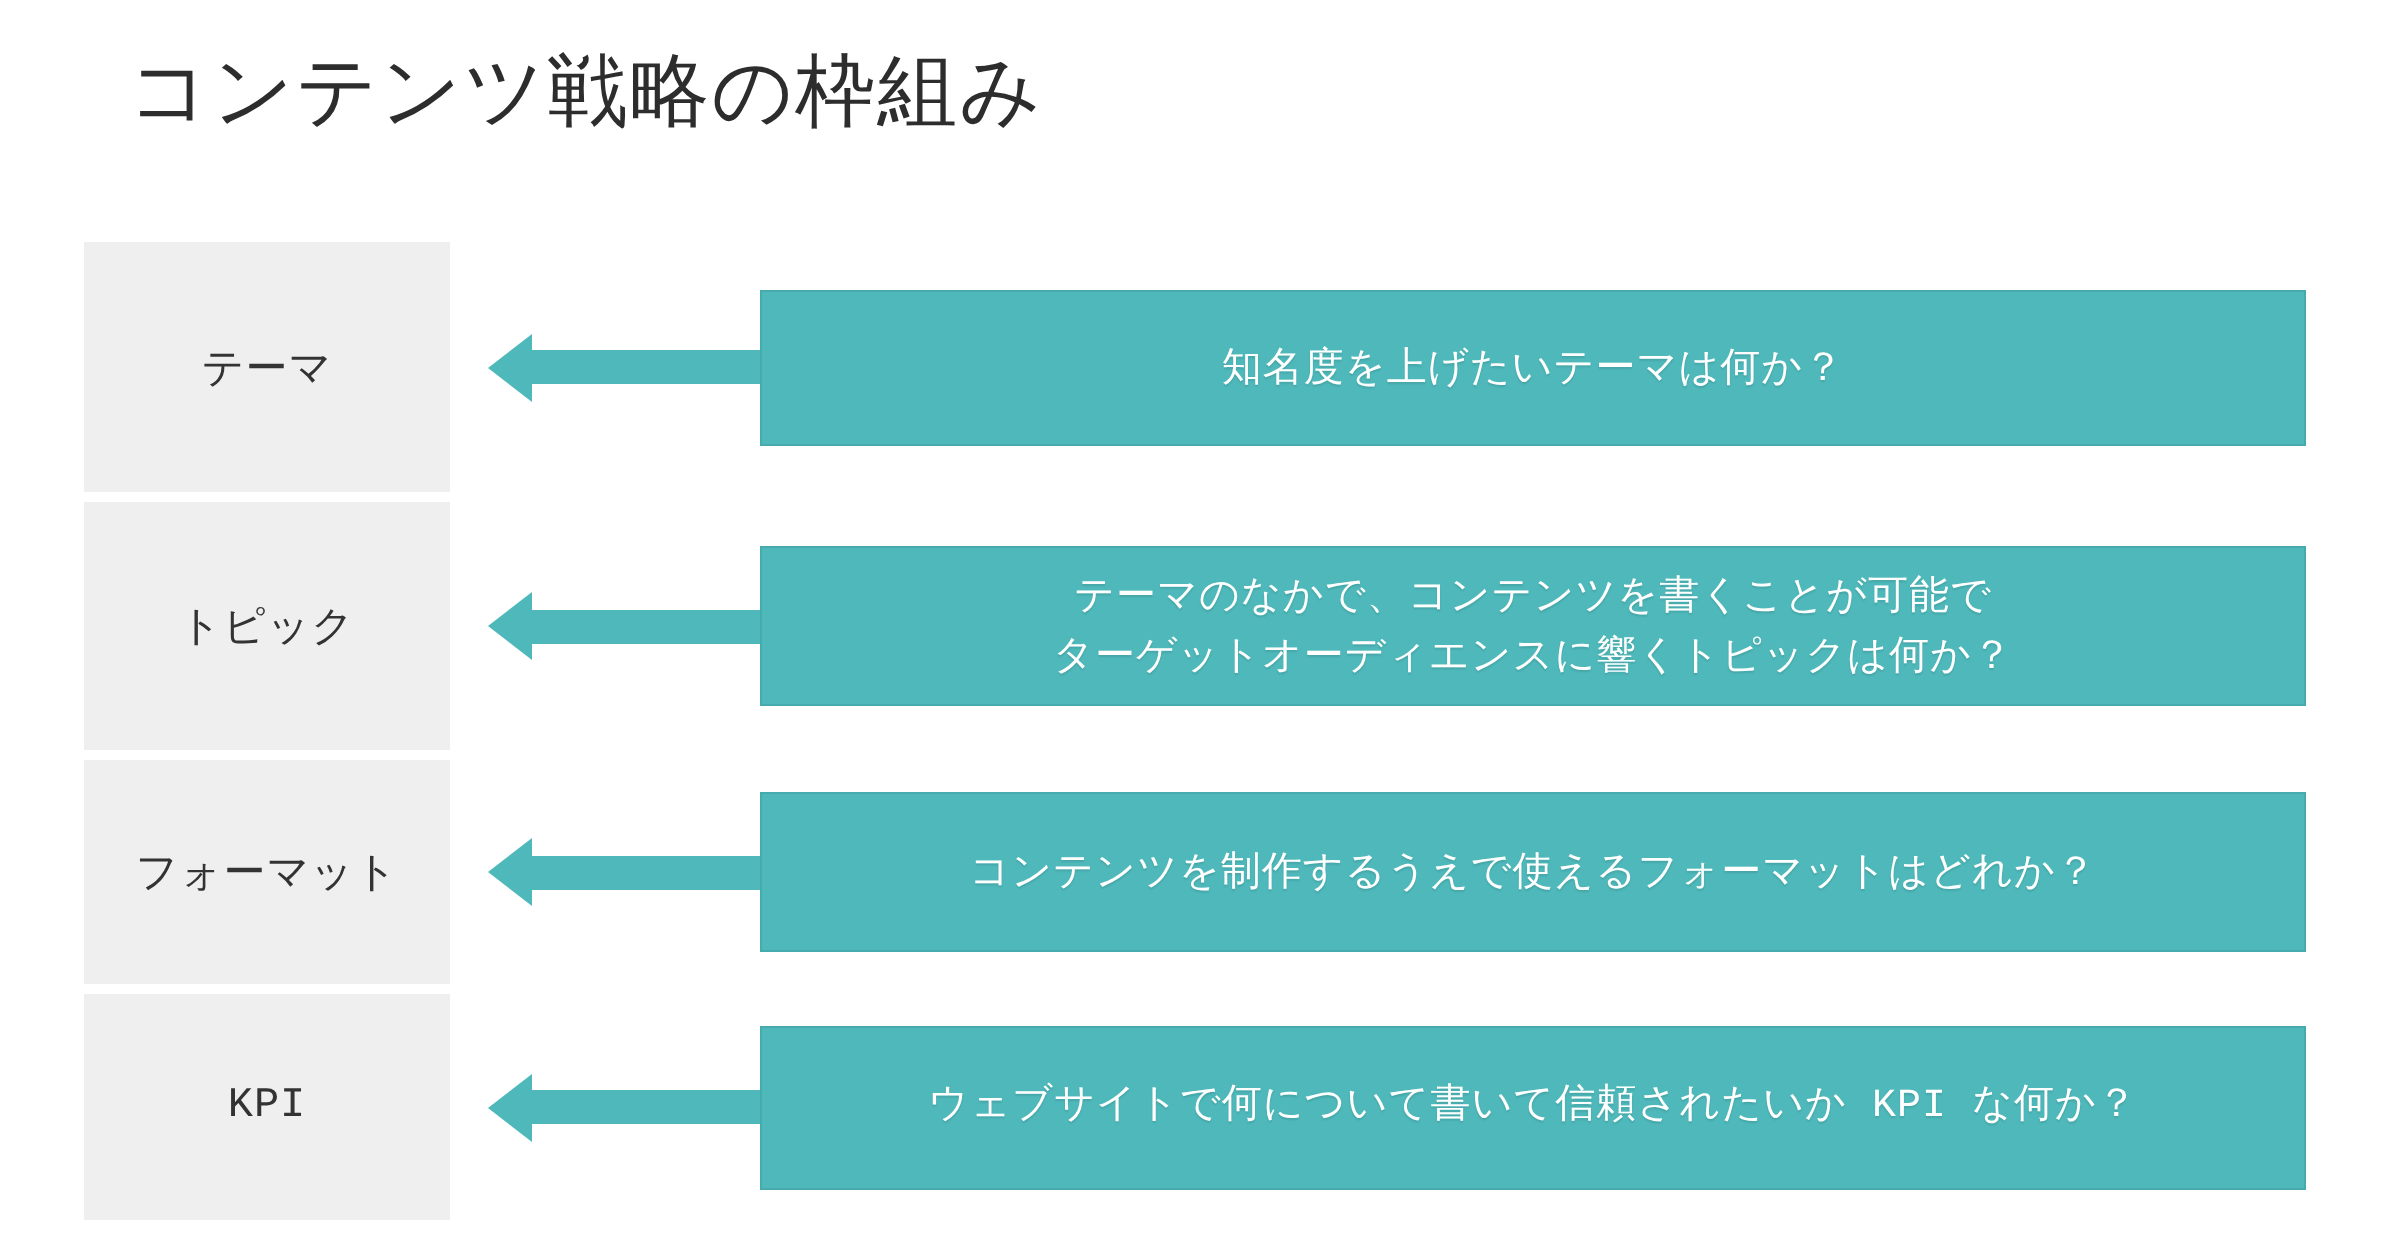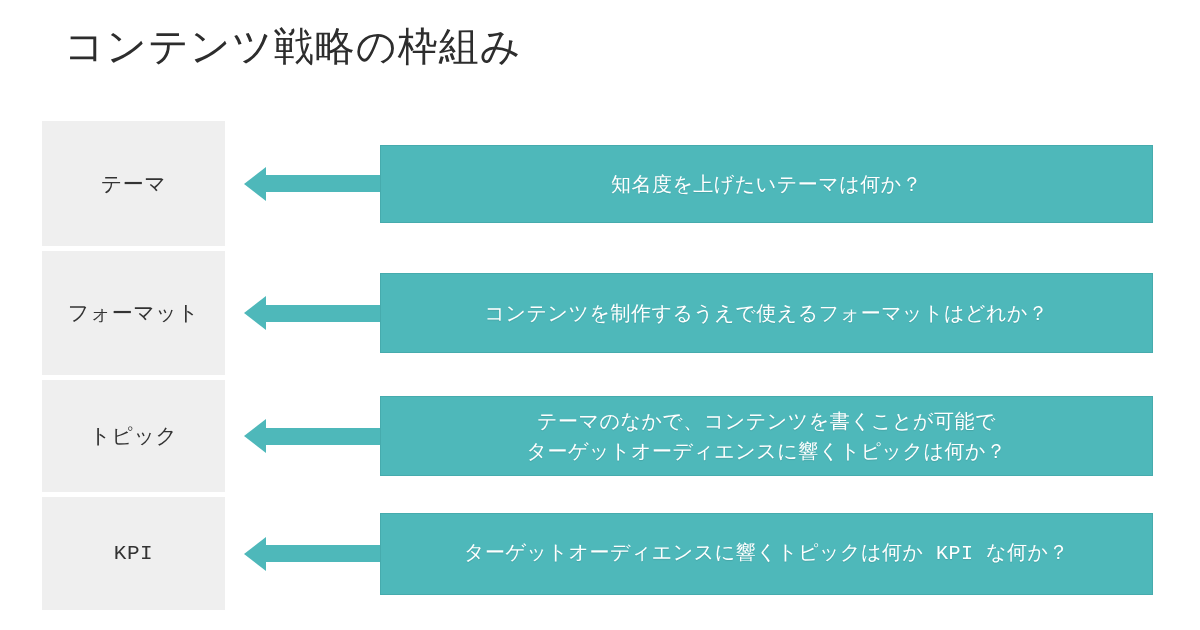--- a/index.html
+++ b/index.html
@@ -89,46 +89,46 @@
     <div class="arrow">
       <span class="arrow-head"></span>
       <span class="arrow-shaft"></span>
     </div>
     <div class="question-box">
       <div class="question-line">知名度を上げたいテーマは何か？</div>
     </div>
   </div>
 
   <div class="row">
-    <div class="label-box">フォーマット</div>
-    <div class="arrow">
-      <span class="arrow-head"></span>
-      <span class="arrow-shaft"></span>
-    </div>
-    <div class="question-box">
-      <div class="question-line">コンテンツを制作するうえで使えるフォーマットはどれか？</div>
-    </div>
-  </div>
-
-  <div class="row">
     <div class="label-box">トピック</div>
     <div class="arrow">
       <span class="arrow-head"></span>
       <span class="arrow-shaft"></span>
     </div>
     <div class="question-box">
       <div class="question-line">テーマのなかで、コンテンツを書くことが可能で</div>
       <div class="question-line">ターゲットオーディエンスに響くトピックは何か？</div>
     </div>
   </div>
 
   <div class="row">
+    <div class="label-box">フォーマット</div>
+    <div class="arrow">
+      <span class="arrow-head"></span>
+      <span class="arrow-shaft"></span>
+    </div>
+    <div class="question-box">
+      <div class="question-line">コンテンツを制作するうえで使えるフォーマットはどれか？</div>
+    </div>
+  </div>
+
+  <div class="row">
     <div class="label-box">KPI</div>
     <div class="arrow">
       <span class="arrow-head"></span>
       <span class="arrow-shaft"></span>
     </div>
     <div class="question-box">
-      <div class="question-line">ターゲットオーディエンスに響くトピックは何か KPI な何か？</div>
+      <div class="question-line">ウェブサイトで何について書いて信頼されたいか KPI な何か？</div>
     </div>
   </div>
 
 </div>
 
 </body></html>

